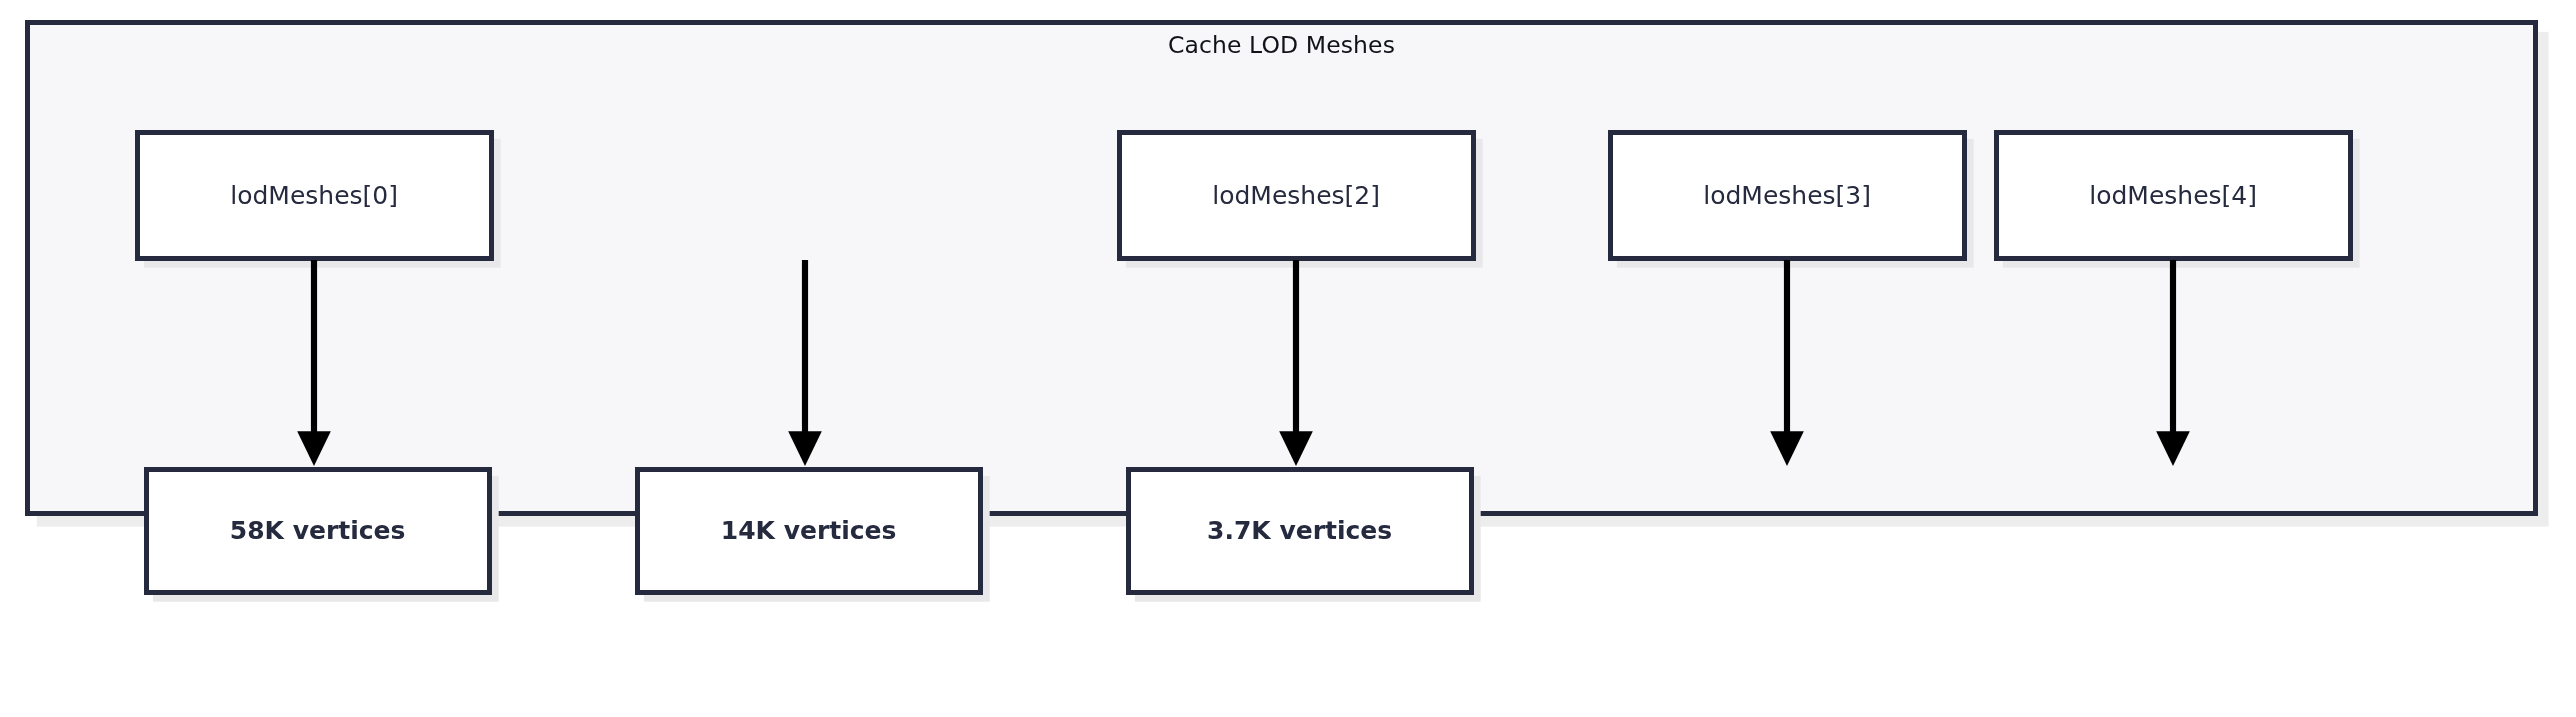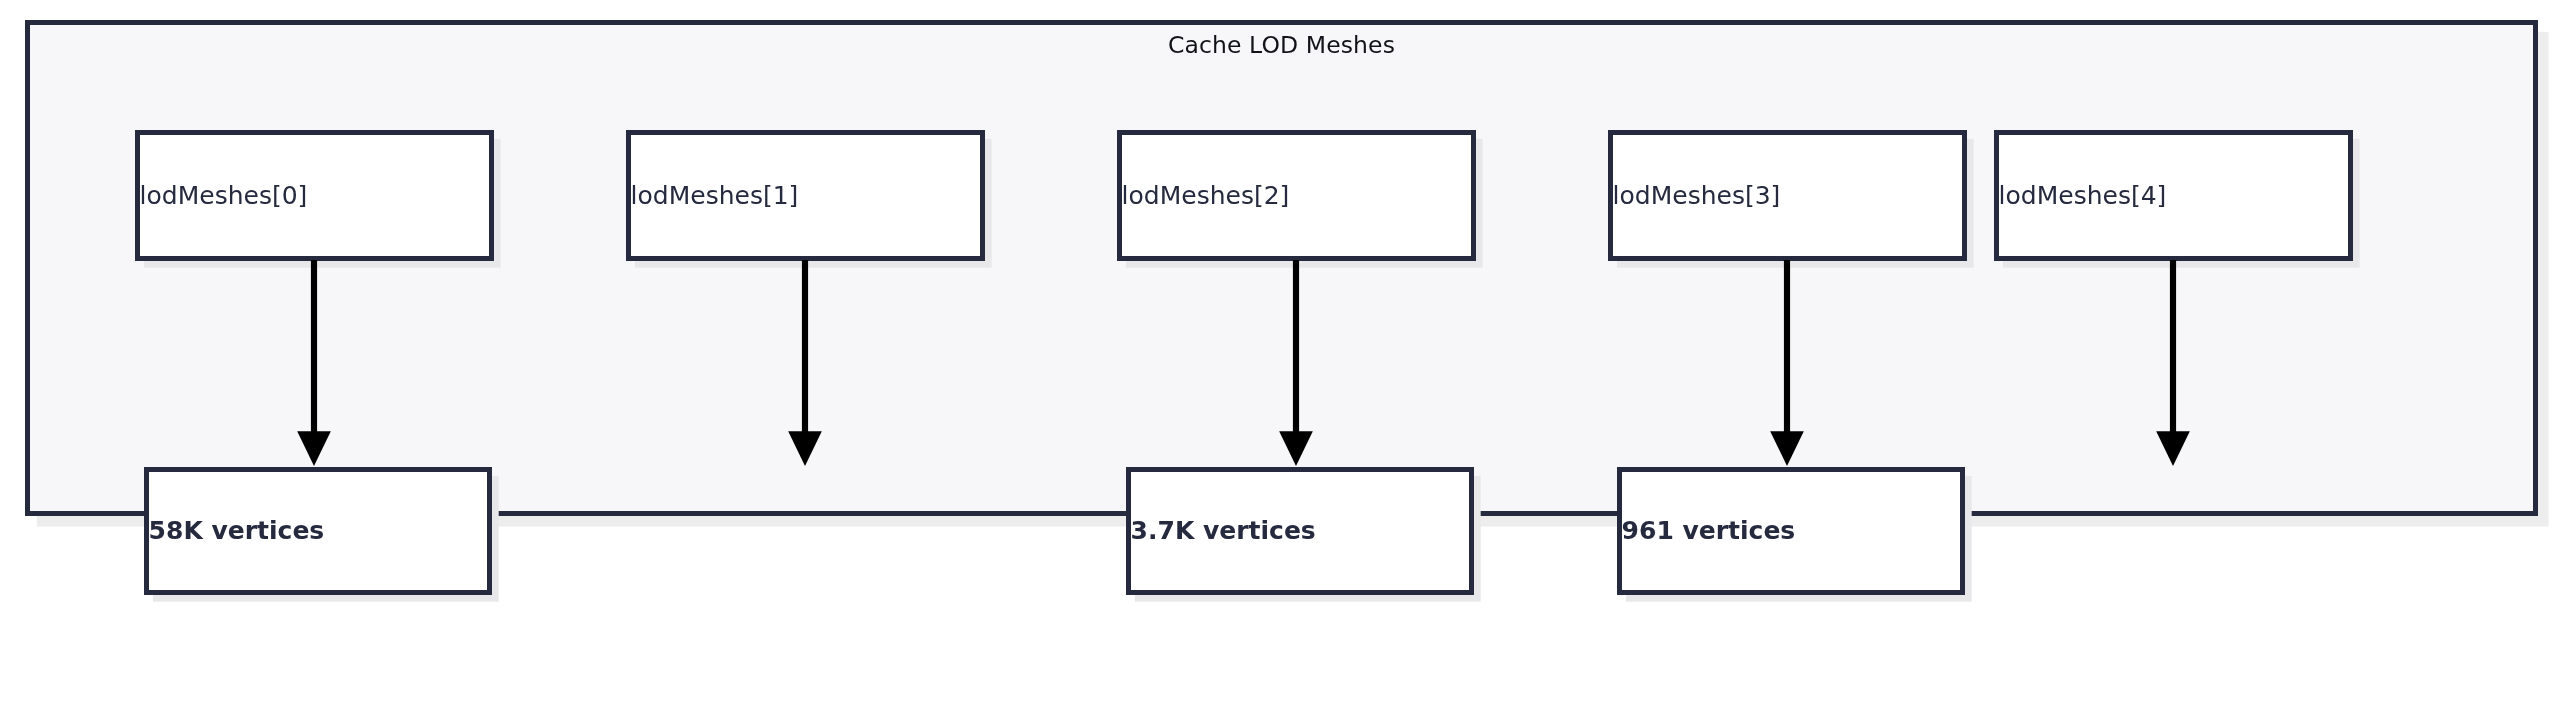--- a/index.html
+++ b/index.html
@@ -55,20 +55,21 @@
     height: 100%;
   }
 
   .node {
     position: absolute;
     background: #ffffff;
     border: 5.6px solid #262a3e;
     box-sizing: border-box;
     display: flex;
     align-items: center;
+    justify-content: center;
     box-shadow: 7.8px 7.8px 0 -1.1px #e8e8ea;
   }
 
   .node-label {
     font-size: 25px;
     color: #262a3e;
     white-space: nowrap;
     line-height: 1;
   }
 
@@ -120,28 +121,28 @@
           <line x1="330" y1="0" x2="330" y2="330" stroke="#000000" stroke-width="11"></line>
           <polygon points="330,368 300,306 360,306" fill="#000000"></polygon>
         </svg>
       </div>
       <div class="node node-bottom">
         <span class="node-label">58K vertices</span>
       </div>
     </div>
 
     <div class="column" style="left:590px;">
-      <div class="node node-top">
-        <span class="node-label">lodMeshes[1]</span>
-      </div>
       <div class="edge-arrow">
         <svg viewBox="0 0 660 370" preserveAspectRatio="none">
           <line x1="330" y1="0" x2="330" y2="330" stroke="#000000" stroke-width="11"></line>
           <polygon points="330,368 300,306 360,306" fill="#000000"></polygon>
         </svg>
+      </div>
+      <div class="node node-bottom">
+        <span class="node-label">14K vertices</span>
       </div>
     </div>
 
     <div class="column" style="left:1081px;">
       <div class="node node-top">
         <span class="node-label">lodMeshes[2]</span>
       </div>
       <div class="edge-arrow">
         <svg viewBox="0 0 660 370" preserveAspectRatio="none">
           <line x1="330" y1="0" x2="330" y2="330" stroke="#000000" stroke-width="11"></line>
@@ -156,23 +157,20 @@
     <div class="column" style="left:1572px;">
       <div class="node node-top">
         <span class="node-label">lodMeshes[3]</span>
       </div>
       <div class="edge-arrow">
         <svg viewBox="0 0 660 370" preserveAspectRatio="none">
           <line x1="330" y1="0" x2="330" y2="330" stroke="#000000" stroke-width="11"></line>
           <polygon points="330,368 300,306 360,306" fill="#000000"></polygon>
         </svg>
       </div>
-      <div class="node node-bottom">
-        <span class="node-label">961 vertices</span>
-      </div>
     </div>
 
     <div class="column" style="left:1958px;">
       <div class="node node-top">
         <span class="node-label">lodMeshes[4]</span>
       </div>
       <div class="edge-arrow">
         <svg viewBox="0 0 660 370" preserveAspectRatio="none">
           <line x1="330" y1="0" x2="330" y2="330" stroke="#000000" stroke-width="11"></line>
           <polygon points="330,368 300,306 360,306" fill="#000000"></polygon>

